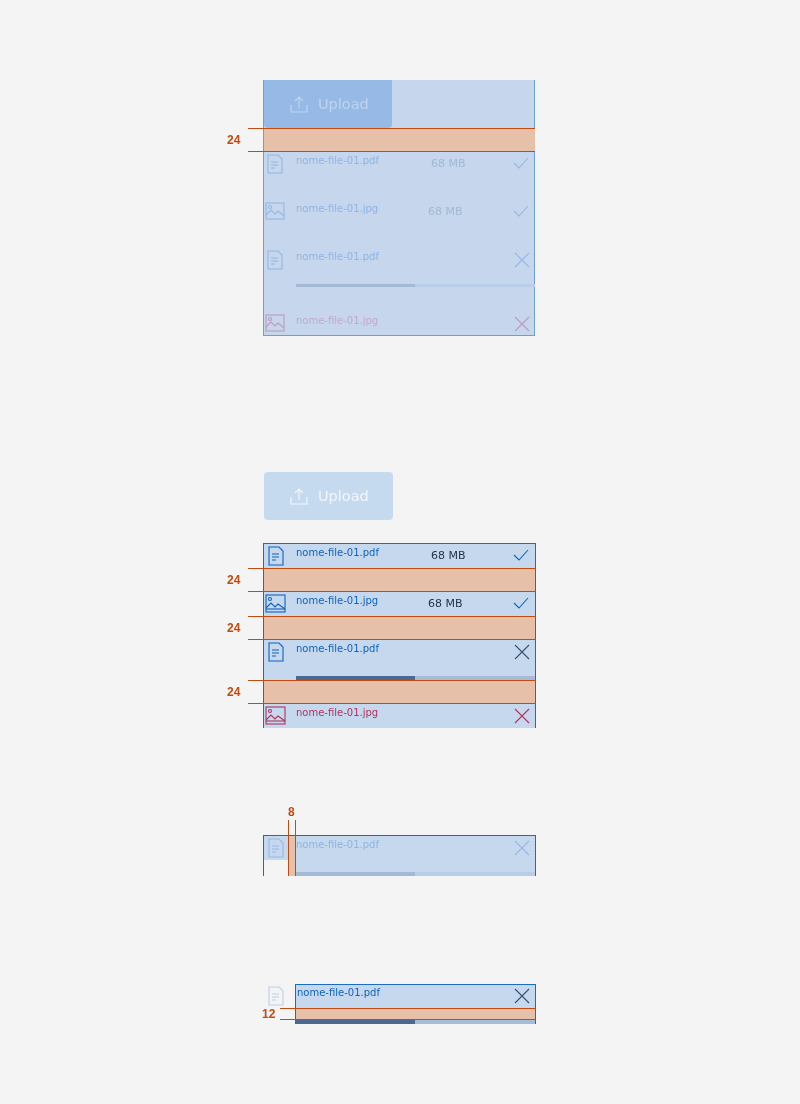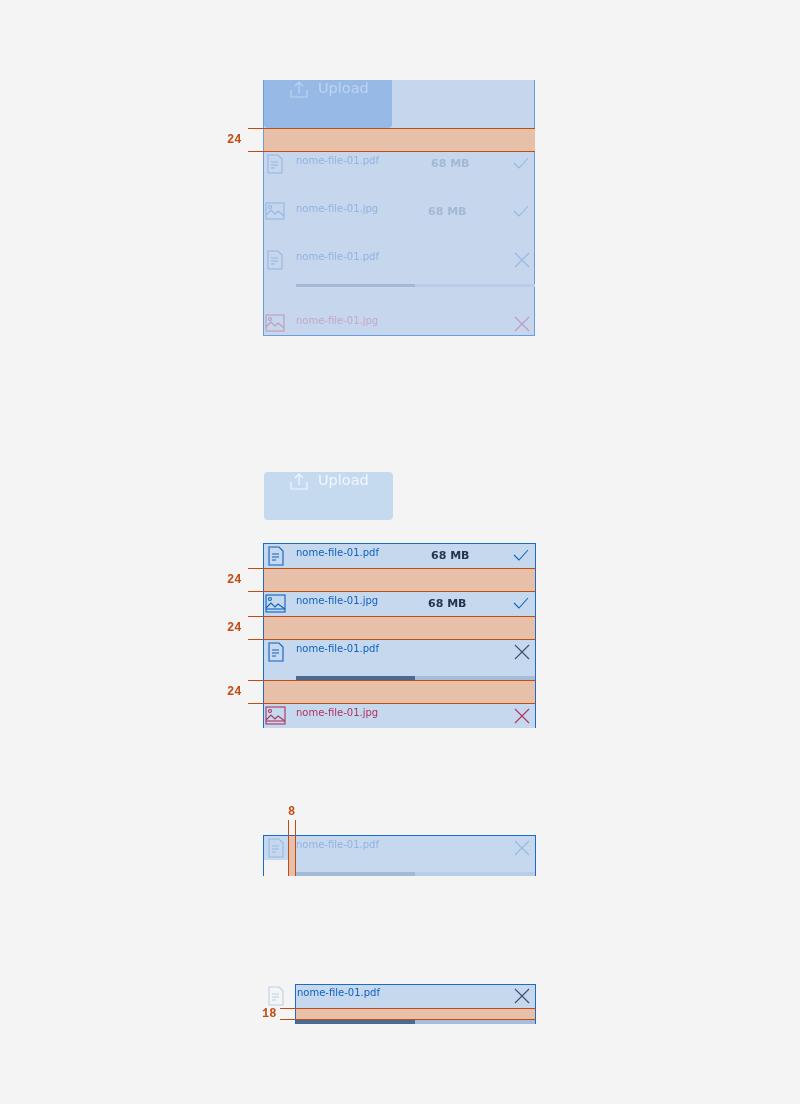--- a/index.html
+++ b/index.html
@@ -5,25 +5,25 @@
   html, body { margin:0; padding:0; }
   body {
     width:800px; height:1104px; background:#f4f4f4; position:relative; overflow:hidden;
     font-family:"DejaVu Sans", "Liberation Sans", sans-serif;
   }
   .abs { position:absolute; }
   .overlay { background:rgba(120,165,225,0.38); }
   .spacing { background:#e6c0a8; }
   .hline { position:absolute; height:1px; background:#c44a14; }
   .vline { position:absolute; width:1px; background:#c44a14; }
-  .mlabel { position:absolute; color:#c44a14; font-weight:bold; font-size:12px; font-family:Liberation Mono, monospace; }
+  .mlabel { position:absolute; color:#c44a14; font-weight:bold; font-size:12px; font-family:Liberation Sans, sans-serif; }
   .fname { position:absolute; font-size:10px; white-space:nowrap; }
-  .fsize { position:absolute; font-size:11px; white-space:nowrap; font-weight:bold; }
+  .fsize { position:absolute; font-size:11px; white-space:nowrap; font-weight:normal; }
   .btn {
-    position:absolute; border-radius:4px; display:flex; align-items:flex-start; color:#fff; font-size:14.5px;
+    position:absolute; border-radius:4px; display:flex; align-items:center; color:#fff; font-size:14.5px;
   }
   .btn svg { margin-left:26px; margin-right:10px; }
   .icon { position:absolute; }
 </style>
 </head>
 <body>
 
 <div>
 
   <div class="btn" style="left:264px;top:80px;width:128px;height:48px;background:#9ec0e8;border-radius:0 0 4px 4px;color:#e6f0fb;">
@@ -174,20 +174,20 @@
 
 <div>
   <svg class="icon" style="left:268px;top:986px;opacity:.3" width="16" height="20" viewBox="0 0 16 20" fill="none" stroke="#3b7fd4" stroke-width="1.1">
       <path d="M1 1h10l4 4v14H1z"></path>
       <path d="M4 8h7M4 11h7M4 14h4"></path>
     </svg>
   <div class="abs" style="left:295px;top:984px;width:241px;height:40px;background:#c6d8ee;border:1px solid #1a6cc4;border-bottom:none;box-sizing:border-box;"></div>
   <div class="abs spacing" style="left:296px;top:1008px;width:239px;height:11px;"></div>
   <div class="hline" style="left:280px;top:1008px;width:256px;"></div>
   <div class="hline" style="left:280px;top:1019px;width:256px;"></div>
-  <div class="mlabel" style="left:262px;top:1007px;">18</div>
+  <div class="mlabel" style="left:262px;top:1007px;">12</div>
   <span class="fname" style="left:297px;top:987px;color:#0f62c0;">nome-file-01.pdf</span>
   <svg class="icon" style="left:514px;top:988px;" width="16" height="16" viewBox="0 0 16 16" fill="none" stroke="#35506f" stroke-width="1.1">
       <path d="M1 1l14 14M15 1L1 15"></path>
     </svg>
   <div class="abs" style="left:296px;top:1020px;width:239px;height:4px;background:#a7bcd8;"></div>
   <div class="abs" style="left:296px;top:1020px;width:119px;height:4px;background:#4a6a92;"></div>
 </div>
 
 </body></html>

